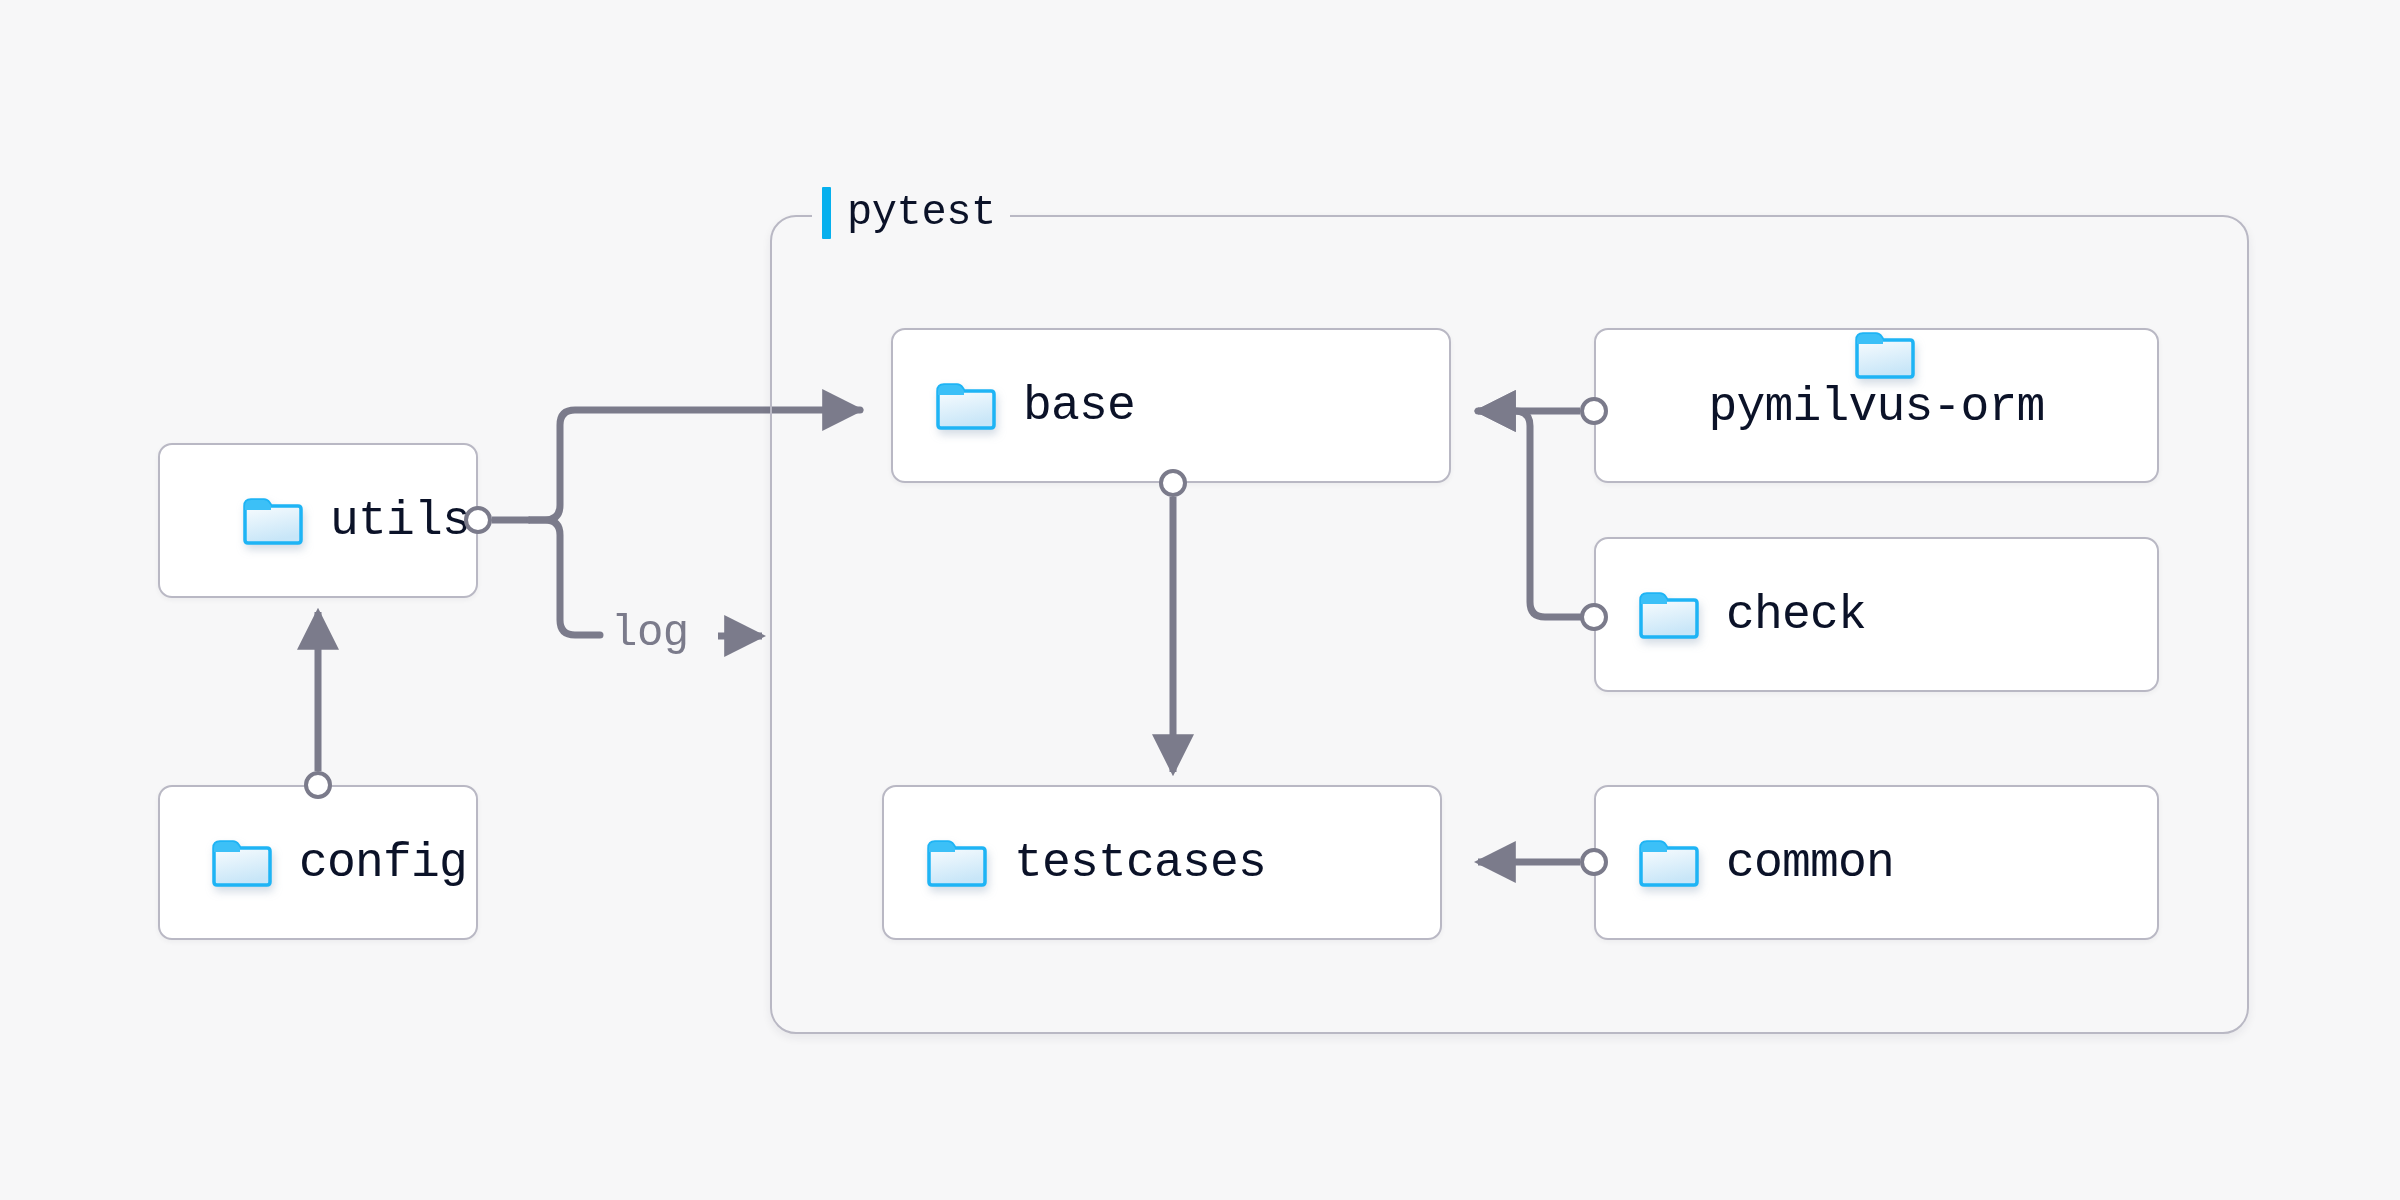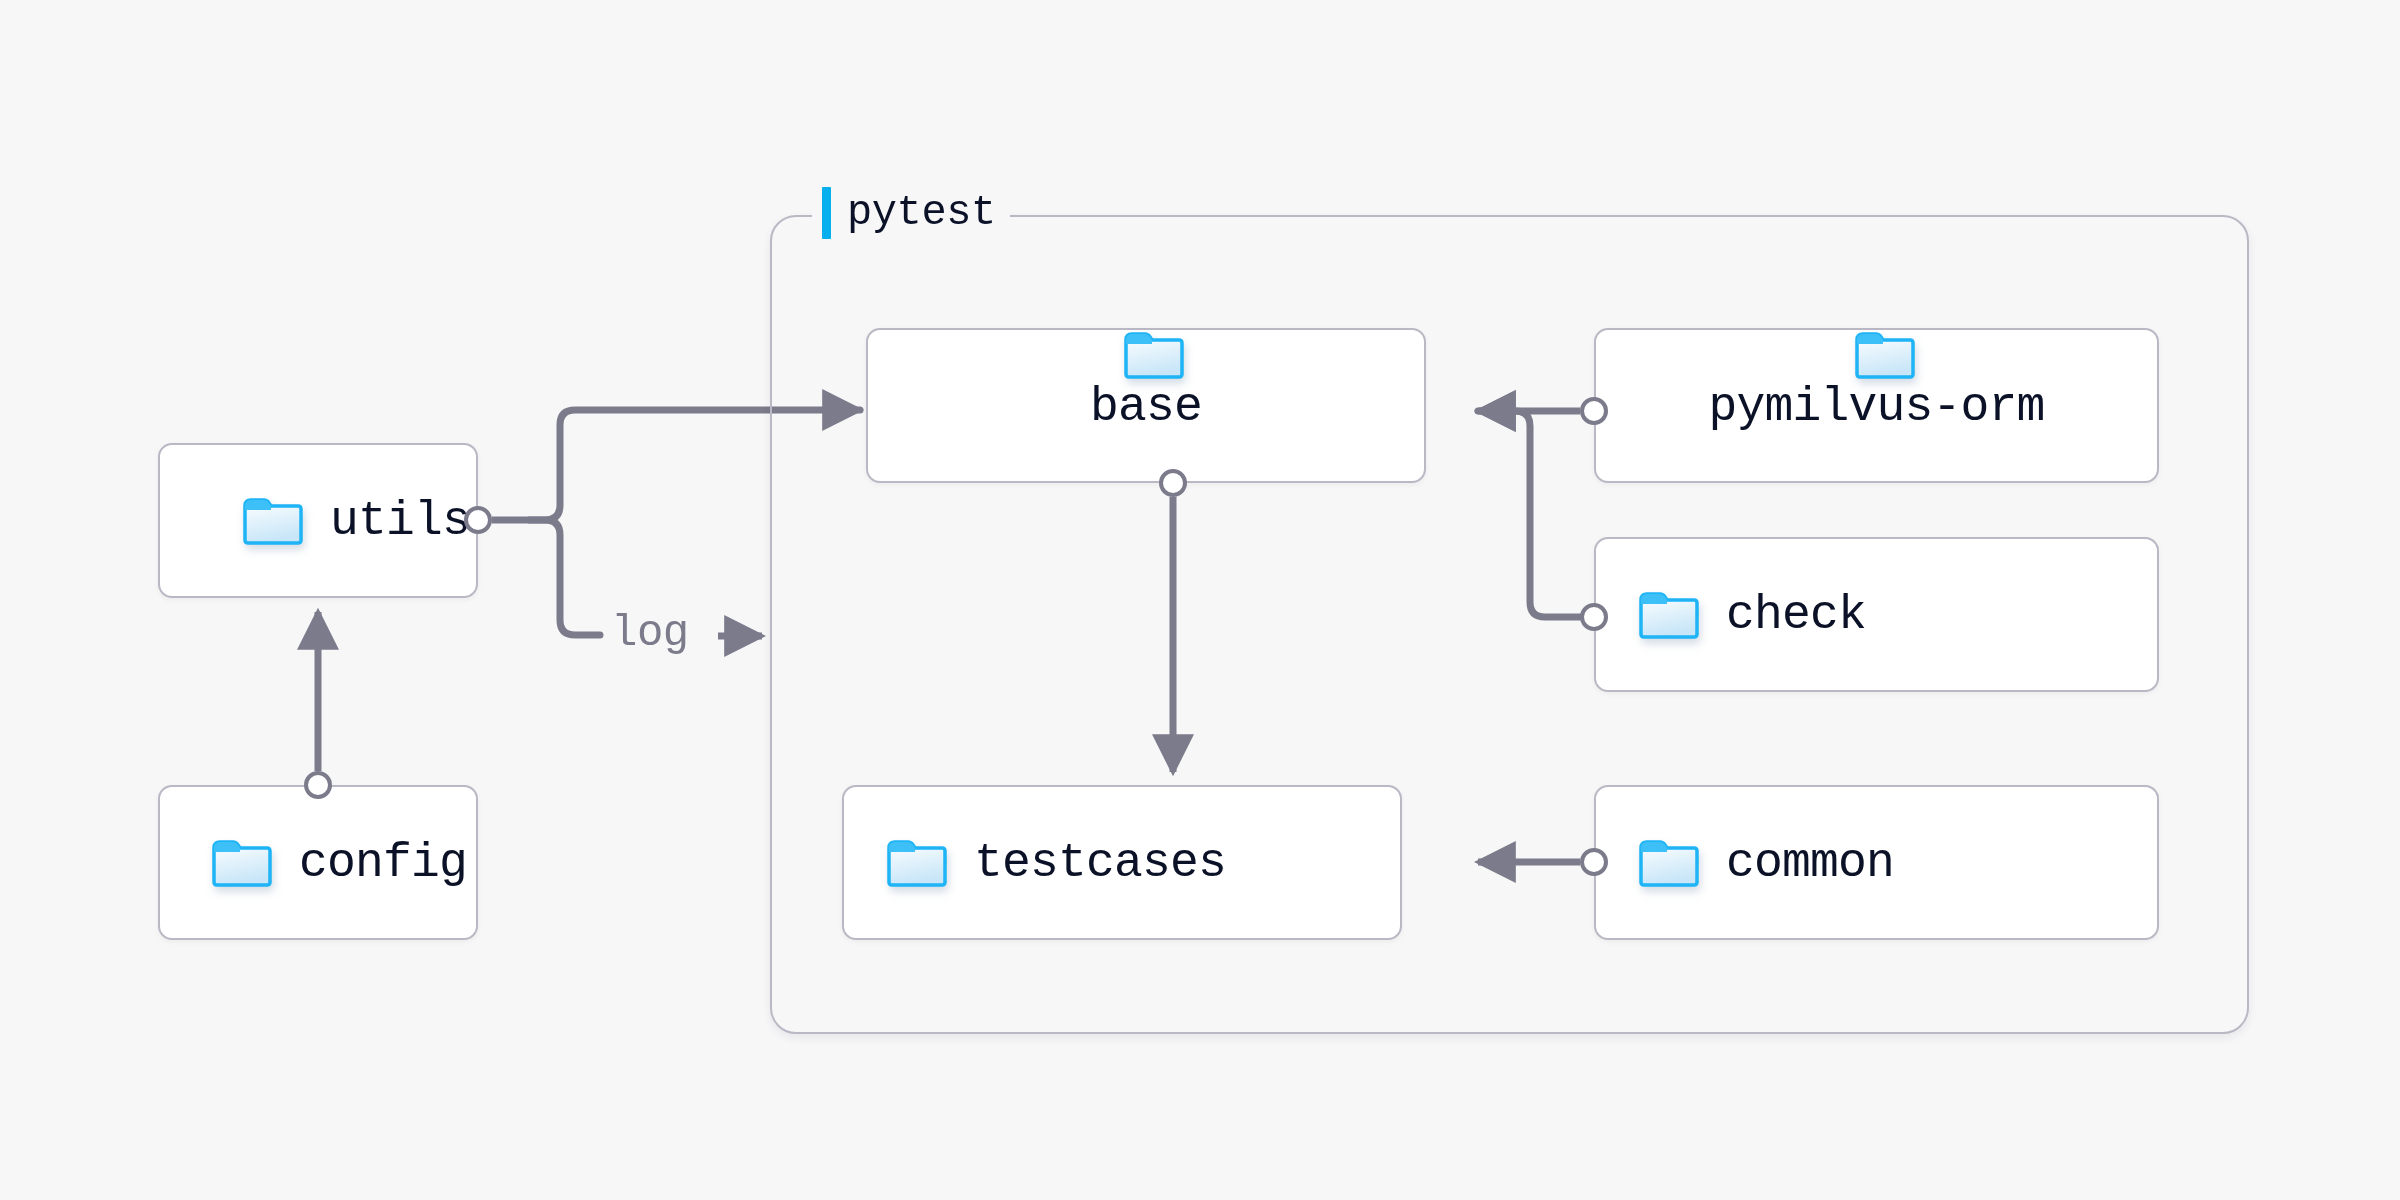--- a/index.html
+++ b/index.html
@@ -162,32 +162,32 @@
     <span class="folder-icon">
       <svg width="62" height="50" viewBox="0 0 62 50">
         <path d="M3 10 Q3 4 9 4 L22 4 Q25 4 27 7 L29 10 L56 10 Q59 10 59 13 L59 44 Q59 47 56 47 L6 47 Q3 47 3 44 Z" fill="url(#folderGrad)" stroke="#1eb4f5" stroke-width="3.5" stroke-linejoin="round"></path>
         <path d="M3 10 Q3 4 9 4 L22 4 Q25 4 27 7 L29 10 L29 14 L3 14 Z" fill="#3cc0f7"></path>
       </svg>
     </span>
     <span class="label">config</span>
   </div>
   <div class="port" style="left:304px; top:771px;"></div>
 
-  <div class="node" style="left:866px; top:328px; width:560px; height:155px;flex-direction:column;">
+  <div class="node" style="left:891px; top:328px; width:560px; height:155px;">
     <span class="folder-icon">
       <svg width="62" height="50" viewBox="0 0 62 50">
         <path d="M3 10 Q3 4 9 4 L22 4 Q25 4 27 7 L29 10 L56 10 Q59 10 59 13 L59 44 Q59 47 56 47 L6 47 Q3 47 3 44 Z" fill="url(#folderGrad)" stroke="#1eb4f5" stroke-width="3.5" stroke-linejoin="round"></path>
         <path d="M3 10 Q3 4 9 4 L22 4 Q25 4 27 7 L29 10 L29 14 L3 14 Z" fill="#3cc0f7"></path>
       </svg>
     </span>
     <span class="label">base</span>
   </div>
   <div class="port" style="left:1159px; top:469px;"></div>
 
-  <div class="node" style="left:842px; top:785px; width:560px; height:155px;">
+  <div class="node" style="left:882px; top:785px; width:560px; height:155px;">
     <span class="folder-icon">
       <svg width="62" height="50" viewBox="0 0 62 50">
         <path d="M3 10 Q3 4 9 4 L22 4 Q25 4 27 7 L29 10 L56 10 Q59 10 59 13 L59 44 Q59 47 56 47 L6 47 Q3 47 3 44 Z" fill="url(#folderGrad)" stroke="#1eb4f5" stroke-width="3.5" stroke-linejoin="round"></path>
         <path d="M3 10 Q3 4 9 4 L22 4 Q25 4 27 7 L29 10 L29 14 L3 14 Z" fill="#3cc0f7"></path>
       </svg>
     </span>
     <span class="label">testcases</span>
   </div>
 
   <div class="node" style="left:1594px; top:328px; width:565px; height:155px;flex-direction:column;">

